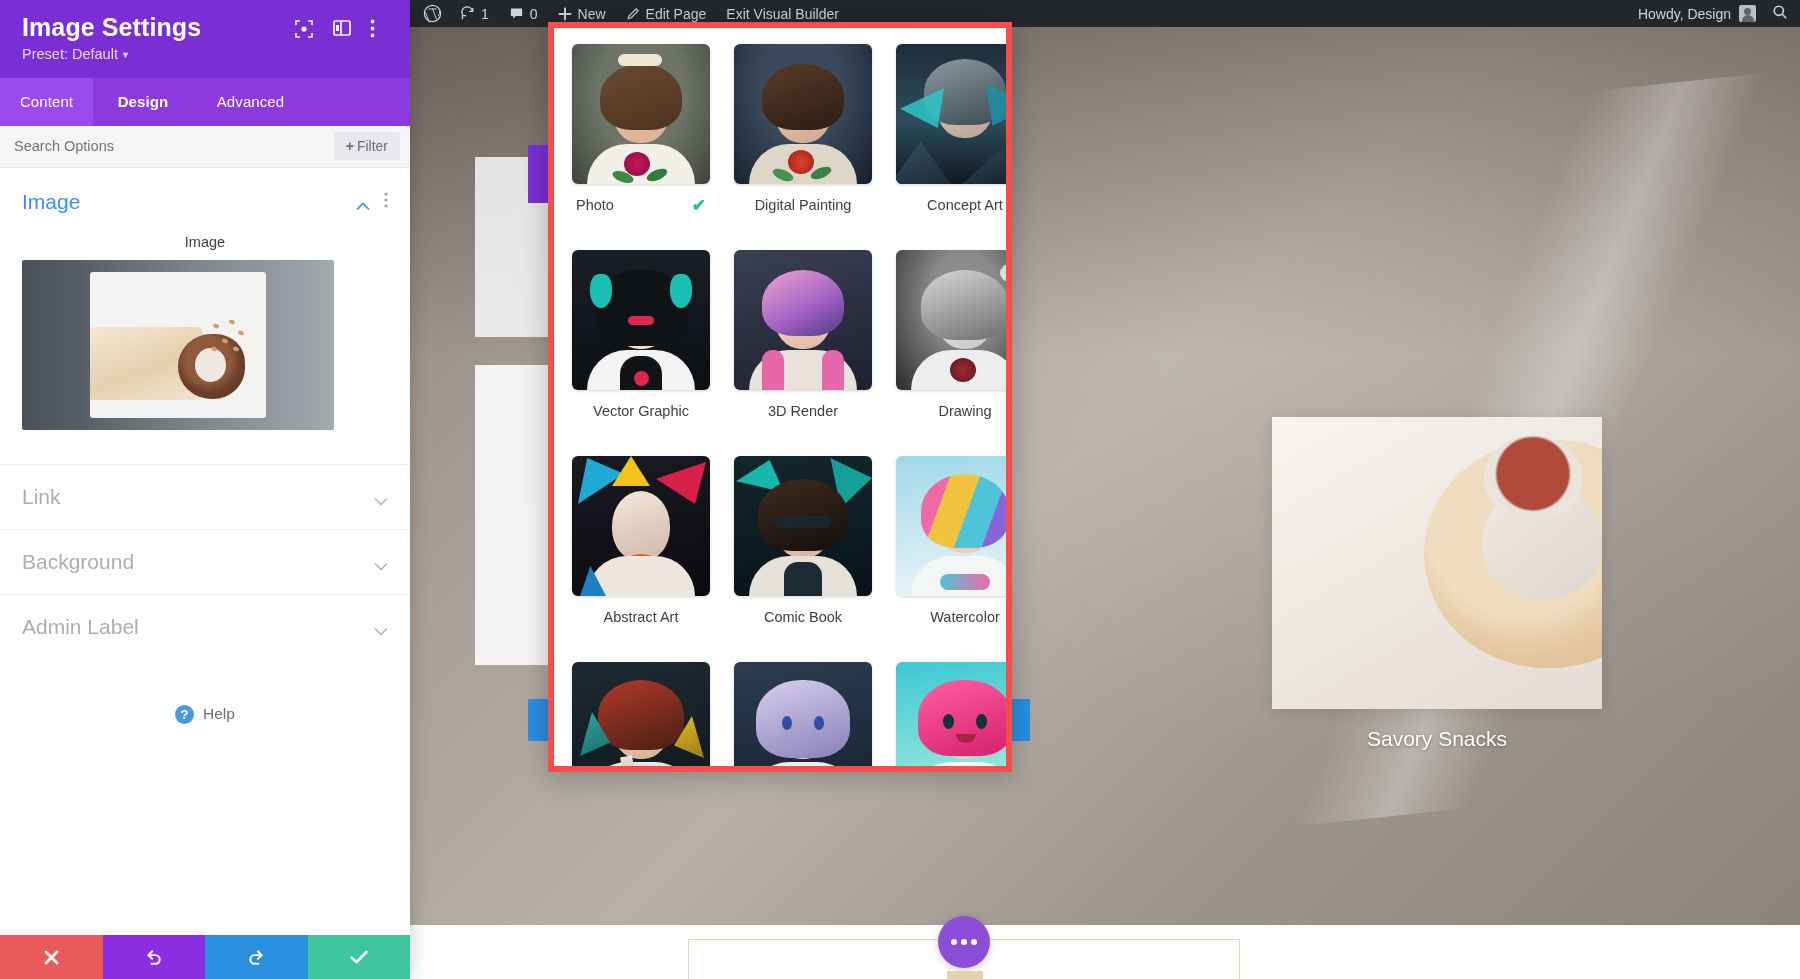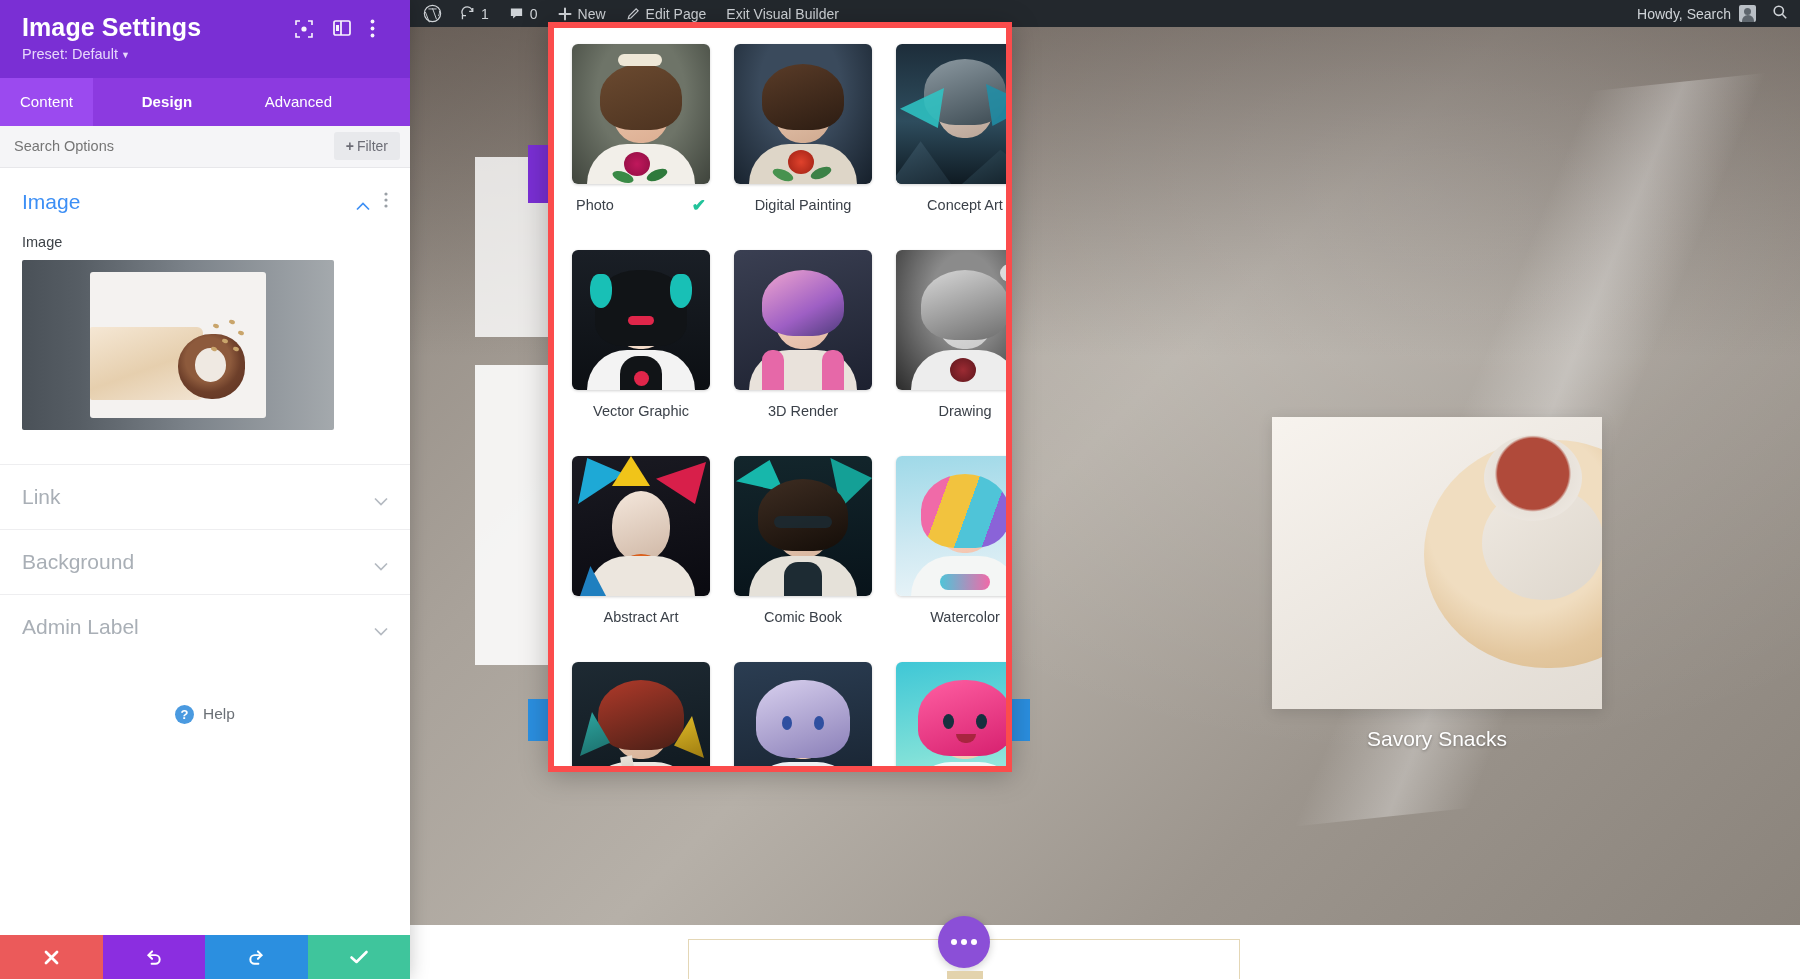--- a/index.html
+++ b/index.html
@@ -26,21 +26,21 @@
     color: #fff;
     position: relative;
   }
   .sp-title-row { display: flex; align-items: flex-start; justify-content: space-between; }
   .sp-title { font-size: 25px; font-weight: 700; letter-spacing: .1px; line-height: 1.1; }
   .sp-header-icons { display: flex; align-items: center; gap: 18px; padding-top: 5px; }
   .sp-hicon { width: 20px; height: 20px; opacity: .95; cursor: pointer; display:block; }
   .sp-preset { font-size: 14.5px; margin-top: 4px; color: #e7d7fb; }
   .sp-preset .caret { font-size: 9px; margin-left: 3px; position: relative; top: -1px;}
 
-  .sp-tabs { display: flex; background: #8c3ae0; gap: 24px; }
+  .sp-tabs { display: flex; background: #8c3ae0; }
   .sp-tab {
     flex: 0 0 auto;
     padding: 15px 0 16px 0;
     width: 93px;
     text-align: center;
     color: #fff;
     font-size: 15px;
     cursor: pointer;
     letter-spacing: .1px;
   }
@@ -60,21 +60,21 @@
     font-family: "Liberation Sans", sans-serif;
     flex: 1;
   }
   .sp-filter-btn {
     background: #e8e9ec; color: #6c6d76;
     font-size: 14px; padding: 6px 12px; border-radius: 3px;
     cursor: pointer; white-space: nowrap;
   }
   .sp-filter-btn .plus { font-weight: 700; margin-right: 3px; }
 
-  .sp-body { flex: 1; overflow: hidden; background: #fff; }
+  .sp-body { flex: 1; overflow: hidden; background: #fff; text-align: center; }
 
   .sp-section-open { padding: 22px 22px 10px 22px; }
   .sp-section-head { display: flex; align-items: center; justify-content: space-between; }
   .sp-section-title-open { color: #3d8ff5; font-size: 21px; font-weight: 400; }
   .sp-section-tools { display: flex; align-items: center; gap: 14px; color: #9aa0a6; }
   .chev { width: 14px; height: 9px; cursor: pointer; }
   .dots-v { cursor: pointer; display:block; }
 
   .field-label { font-size: 14.5px; color: #3e4348; margin: 20px 0 10px 0; }
   .image-preview {
@@ -478,21 +478,21 @@
     </div>
     <div class="ab-item">
       <svg width="14" height="14" viewBox="0 0 16 16" fill="none" stroke="#cfd3d7" stroke-width="1.4">
         <path d="M11.6 2.2l2.2 2.2-8.2 8.2-3 .8.8-3z"></path>
         </svg>
       <span>Edit Page</span>
     </div>
     <div class="ab-item">Exit Visual Builder</div>
     <div class="ab-spacer"></div>
     <div class="ab-right">
-      <span>Howdy, Search</span>
+      <span>Howdy, Design</span>
       <span class="ab-avatar"></span>
       <span class="ab-search-icon">
         <svg width="16" height="16" viewBox="0 0 16 16" fill="none" stroke="#cfd3d7" stroke-width="1.6">
           <circle cx="6.8" cy="6.8" r="4.6"></circle>
             <path d="M10.3 10.3L14.2 14.2"></path>
           </svg>
       </span>
     </div>
   </div>
 

